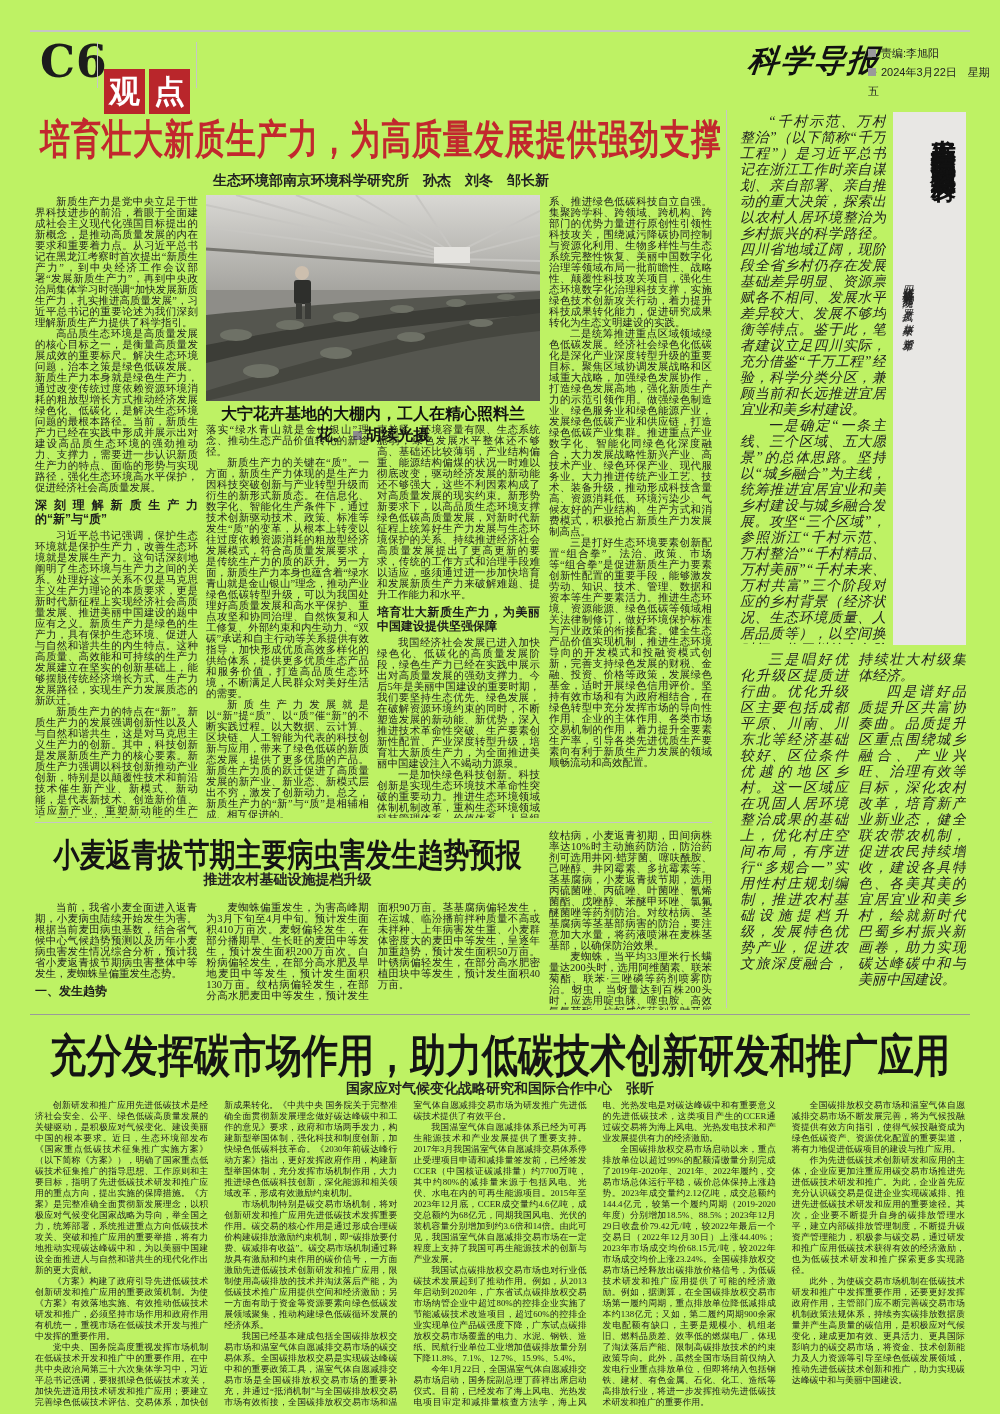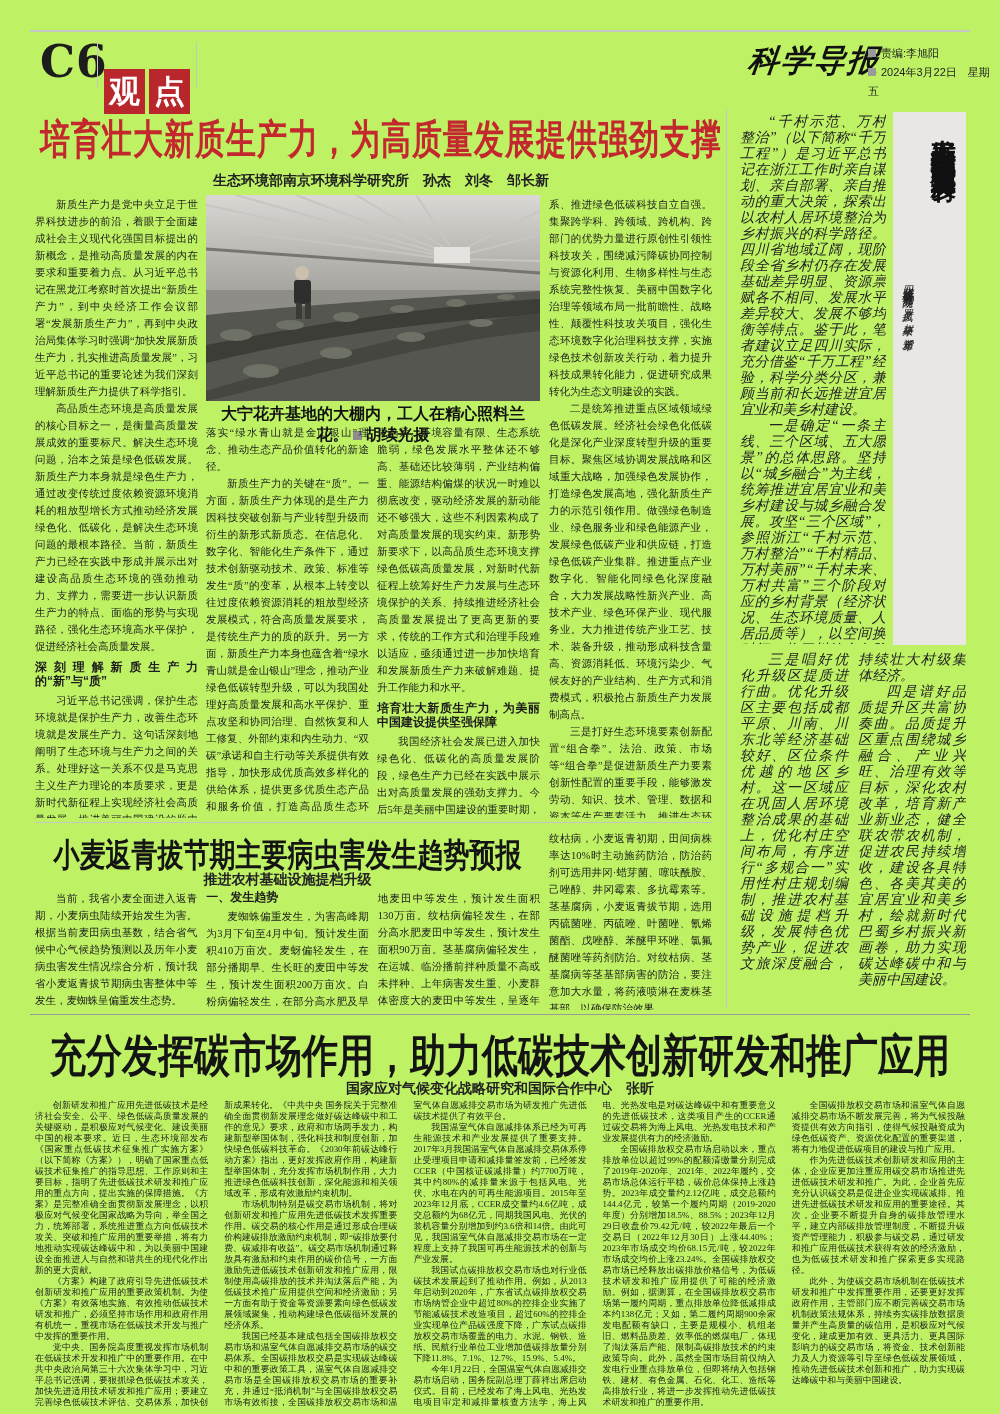--- a/index.html
+++ b/index.html
@@ -22,25 +22,25 @@
   
   .head-main{font-family:"Liberation Sans",sans-serif;font-weight:900;color:#c2282e;
              font-size:30px;letter-spacing:1px;text-align:center;transform:scaleY(1.35);
              transform-origin:top;white-space:nowrap;}
   .head-black{font-family:"Liberation Sans",sans-serif;font-weight:900;color:#141414;
               text-align:center;transform:scaleY(1.25);transform-origin:top;white-space:nowrap;}
   .byline{font-size:14px;font-weight:bold;text-align:center;font-family:"Liberation Sans",sans-serif;color:#222;}
 
   
   .col{position:absolute;overflow:hidden;text-align:justify;}
-  .col p{margin:0;text-indent:2em;font-size:10.5px;line-height:17px;}
+  .col p{margin:0;text-indent:2em;font-size:10.5px;line-height:11px;}
   .col p.noind{text-indent:0;}
   .col h4{margin:5px 0 4px;text-indent:0;font-family:"Liberation Sans",sans-serif;
           font-size:12px;line-height:14px;font-weight:bold;}
-  .multi3{column-count:3;column-gap:9px;}
+  .multi3{column-count:3;column-gap:9px;margin-top:12px;}
   .multi2{column-count:2;column-gap:10px;}
   .carbon{column-count:5;column-gap:16px;}
   .carbon p{font-size:8.9px;line-height:11px;}
 
   
   .kai p{font-size:14px;line-height:16px;font-style:italic;color:#222;}
   .sb-box{position:absolute;left:893px;top:112px;width:73px;height:533px;background:#e8e7e4;}
   .sb-head{position:absolute;right:5px;top:8px;height:520px;writing-mode:vertical-rl;
            font-family:"Liberation Sans",sans-serif;font-weight:bold;font-size:25px;
            letter-spacing:2px;color:#111;}

